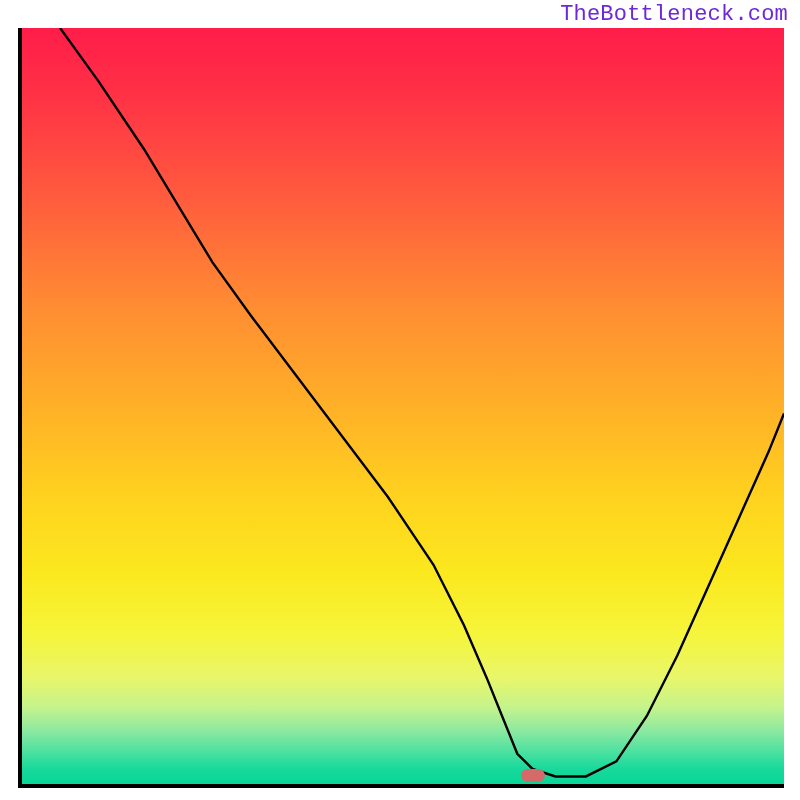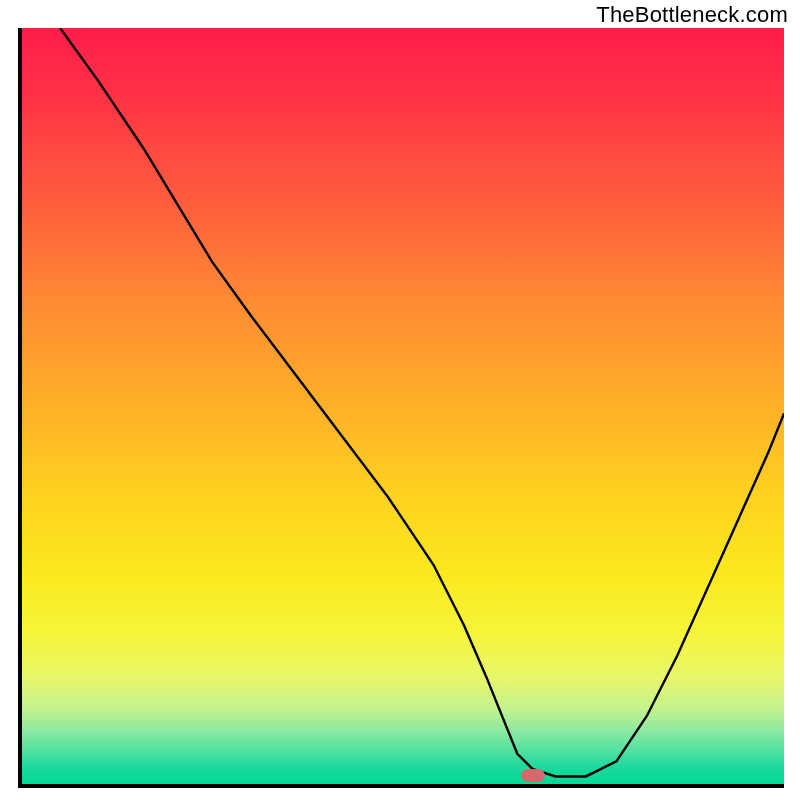--- a/index.html
+++ b/index.html
@@ -13,25 +13,26 @@
   .container {
     position: relative;
     width: 800px;
     height: 800px;
     background: #fff;
   }
   .watermark {
     position: absolute;
     top: 2px;
     right: 12px;
-    color: #000000;
+    color: #6d28d9;
     font-size: 22px;
     font-weight: 400;
     letter-spacing: 0.2px;
     z-index: 30;
+    font-family: Liberation Mono, monospace;
   }
   .plot-frame {
     position: absolute;
     left: 18px;
     top: 28px;
     width: 766px;
     height: 760px;
     border-left: 4px solid #000;
     border-bottom: 4px solid #000;
     box-sizing: border-box;

